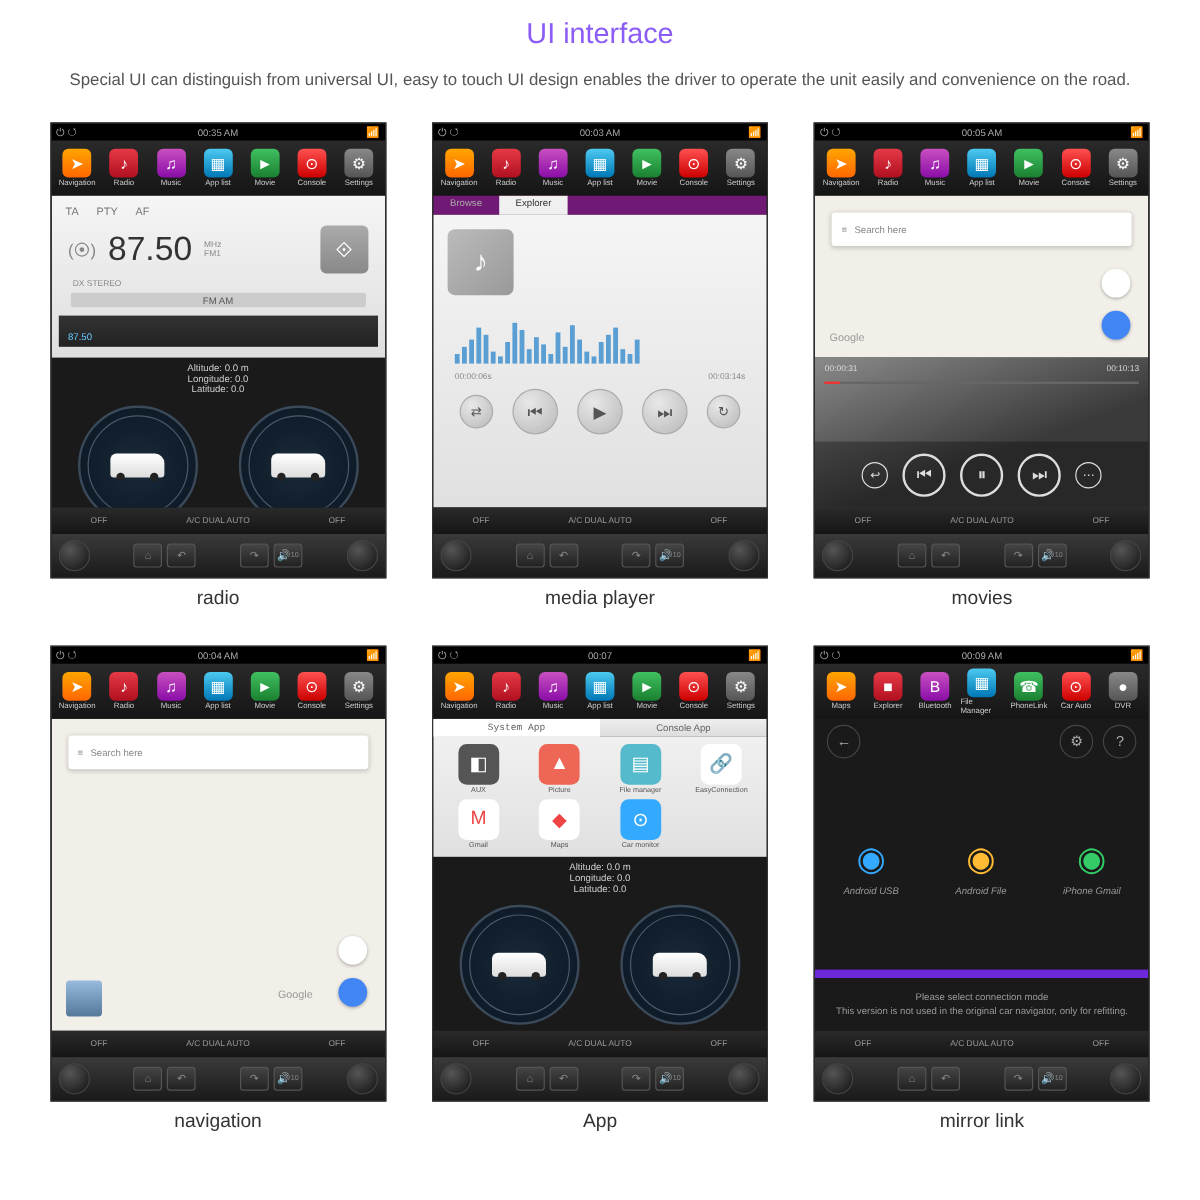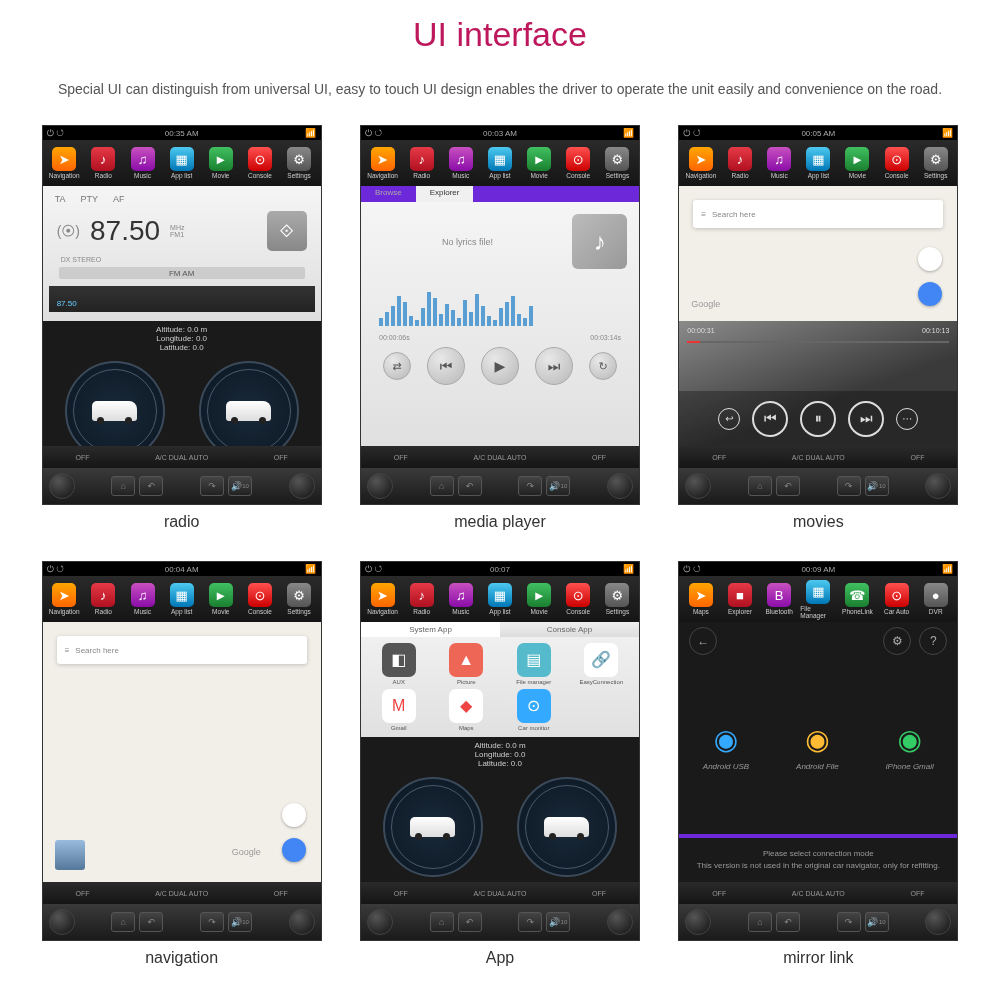--- a/index.html
+++ b/index.html
@@ -5,24 +5,24 @@
   * { margin: 0; padding: 0; box-sizing: border-box; }
   body {
     width: 1000px;
     height: 1000px;
     background: #fff;
     font-family: Arial, sans-serif;
     padding: 15px 40px;
   }
   .page-title {
     text-align: center;
-    font-size: 34px;
+    font-size: 24px;
     font-weight: 300;
-    color: #be185d;
-    margin-bottom: 25px;
+    color: #8b5cf6;
+    margin-bottom: 13px;
   }
   .page-subtitle {
     text-align: center;
     font-size: 14px;
     color: #555;
     line-height: 1.5;
     margin-bottom: 25px;
   }
   .grid {
     display: grid;
@@ -234,21 +234,21 @@
   }
   .car::before, .car::after {
     content:"";position:absolute;bottom:-3px;width:7px;height:7px;
     background:#222;border-radius:50%;
   }
   .car::before { left: 5px; }
   .car::after { right: 5px; }
   
   .media-browse {
     height: 16px;
-    background: #6d28d9;
+    background: #701a75;
     display: flex;
   }
   .media-tab {
     padding: 2px 14px;
     font-size: 8px;
     color: #aaa;
   }
   .media-tab.active { background: #f0f0f0; color: #333; }
   .media-main {
     flex:1;
@@ -358,21 +358,21 @@
   }
   
   .app-tabs {
     height: 20px;
     background: linear-gradient(#eee,#ddd);
     display: flex;
     font-size: 8px;
     color: #666;
   }
   .app-tab { flex:1; display:flex;align-items:center;justify-content:center; }
-  .app-tab.active { background: #fff; }
+  .app-tab.active { background: #fff; font-family: Liberation Mono, monospace; }
   .app-grid {
     background: linear-gradient(#f0f0f0,#e0e0e0);
     height: 132px;
     display: grid;
     grid-template-columns: repeat(4, 1fr);
     padding: 6px;
     gap: 4px;
   }
   .app-item {
     display:flex;flex-direction:column;align-items:center;gap:2px;
@@ -395,21 +395,21 @@
     color:#aaa;font-size:12px;
   }
   .mirror-opts {
     flex:1;display:flex;justify-content:space-around;align-items:center;
   }
   .mirror-item { display:flex;flex-direction:column;align-items:center;gap:6px; }
   .wifi-icon { font-size: 28px; }
   .mirror-label { font-size: 8px; color:#999;font-style:italic; }
   .mirror-footer {
     padding: 10px;text-align:center;font-size:8px;color:#999;
-    border-top:4px solid #6d28d9;line-height:1.5;
+    border-top:7px solid #6d28d9;line-height:1.5;
   }
 </style>
 </head>
 <body>
 
 <h1 class="page-title">UI interface</h1>
 <p class="page-subtitle">Special UI can distinguish from universal UI, easy to touch UI design enables the driver to operate the unit easily and convenience on the road.</p>
 
 <div class="grid">
 
@@ -544,21 +544,20 @@
             <div class="nav-label">Settings</div>
           </div>
         </div>
       <div class="content-area">
         <div class="media-browse">
           <div class="media-tab">Browse</div>
           <div class="media-tab active">Explorer</div>
         </div>
         <div class="media-main">
           <div class="media-art-row">
-            <div class="media-text">No lyrics file!</div>
             <div class="media-art">♪</div>
           </div>
           <div class="media-eq" id="eq">
               <div class="eq-bar" style="height: 8px;"></div>
               <div class="eq-bar" style="height: 14px;"></div>
               <div class="eq-bar" style="height: 20px;"></div>
               <div class="eq-bar" style="height: 30px;"></div>
               <div class="eq-bar" style="height: 24px;"></div>
               <div class="eq-bar" style="height: 10px;"></div>
               <div class="eq-bar" style="height: 6px;"></div>

